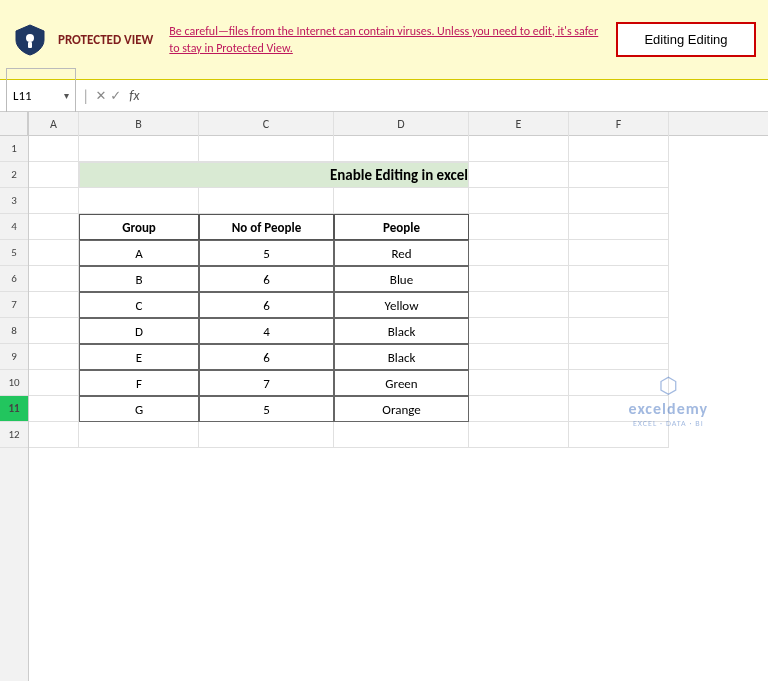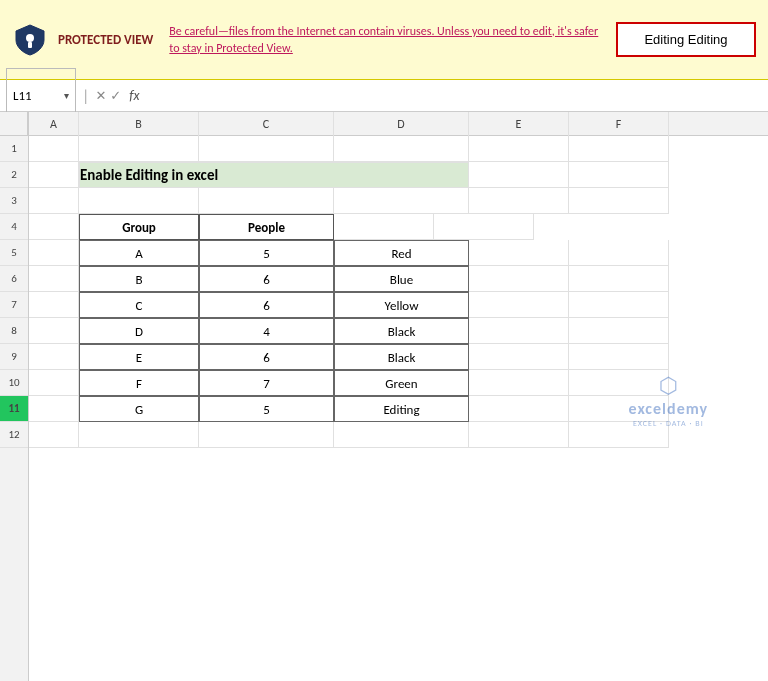--- a/index.html
+++ b/index.html
@@ -159,21 +159,21 @@
     .col-c { width: 135px; }
     .col-d { width: 135px; }
     .col-e { width: 100px; }
     .col-f { width: 100px; }
 
     
     .title-cell {
       background: #d9ead3;
       font-weight: bold;
       font-size: 15px;
-      justify-content: flex-start;
+      justify-content: flex-end;
       
     }
 
     
     .table-header-cell {
       font-weight: bold;
       border: 1.5px solid #555;
     }
 
     
@@ -268,20 +268,23 @@
         <div class="cell col-d"></div>
         <div class="cell col-e"></div>
         <div class="cell col-f"></div>
       </div>
 
       <div class="grid-row">
         <div class="cell col-a"></div>
         <div class="cell col-b table-header-cell">
           <span>Group</span>
         </div>
+        <div class="cell col-c table-header-cell">
+          <span>No of People</span>
+        </div>
         <div class="cell col-d table-header-cell">
           <span>People</span>
         </div>
         <div class="cell col-e"></div>
         <div class="cell col-f"></div>
       </div>
 
       <div class="grid-row">
         <div class="cell col-a"></div>
         <div class="cell col-b data-cell">
@@ -374,21 +377,21 @@
 
       <div class="grid-row">
         <div class="cell col-a"></div>
         <div class="cell col-b data-cell">
             <span>G</span>
           </div>
         <div class="cell col-c data-cell">
             <span>5</span>
           </div>
         <div class="cell col-d data-cell">
-            <span>Editing</span>
+            <span>Orange</span>
           </div>
         <div class="cell col-e"></div>
         <div class="cell col-f"></div>
       </div>
 
       <div class="grid-row">
         <div class="cell col-a"></div>
         <div class="cell col-b"></div>
         <div class="cell col-c"></div>
         <div class="cell col-d"></div>

